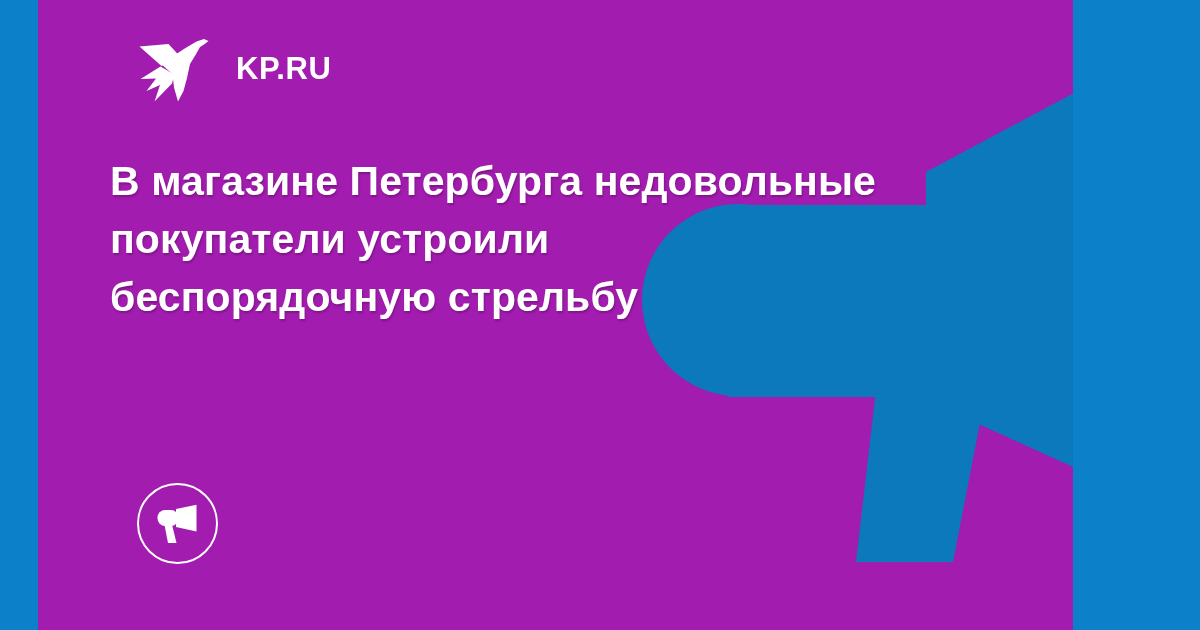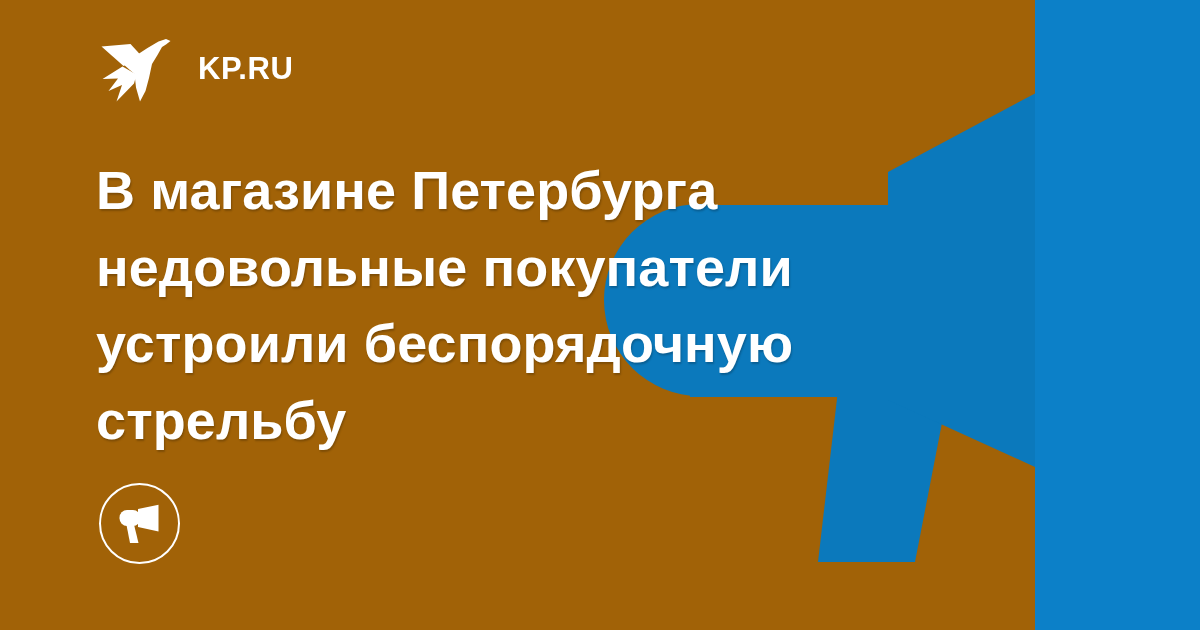--- a/index.html
+++ b/index.html
@@ -13,22 +13,23 @@
 
   body {
     font-family:"Liberation Sans", sans-serif;
     background:#0c80c8;
   }
 
   #card {
     position:relative;
     width:1035px;
     height:630px;
-    background:#a16207;
+    background:#a21caf;
     overflow:hidden;
+    margin-left:38px;
   }
 
   
   #watermark {
     position:absolute;
     inset:0;
     width:1200px;
     height:630px;
     pointer-events:none;
   }
@@ -55,25 +56,25 @@
     font-size:31px;
     font-weight:bold;
     letter-spacing:0.6px;
     line-height:1;
     white-space:nowrap;
   }
 
   
   #headline {
     position:absolute;
-    left:96px;
+    left:72px;
     top:152px;
     width:770px;
     color:#ffffff;
-    font-size:54px;
+    font-size:41px;
     font-weight:bold;
     line-height:1.42;
     letter-spacing:0.1px;
     text-shadow:1px 2px 2px rgba(0,0,0,0.22);
   }
 
   
   #badge {
     position:absolute;
     left:99px;

